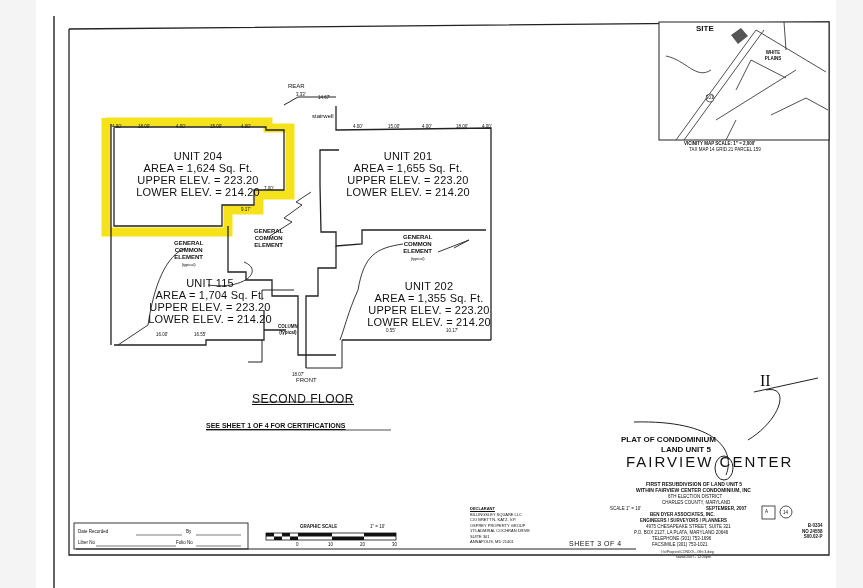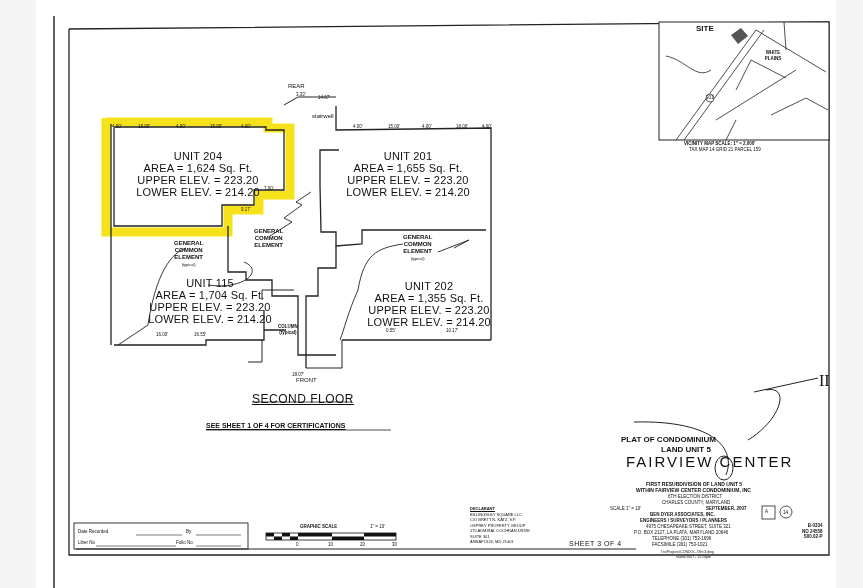--- a/index.html
+++ b/index.html
@@ -172,21 +172,21 @@
   <div class="t tiny" style="left:205px;top:207px;">9.17'</div>
   <div class="t tiny" style="left:256px;top:372px;">18.07'</div>
   <div class="t tiny" style="left:120px;top:332px;">16.00'</div>
   <div class="t tiny" style="left:158px;top:332px;">16.55'</div>
   <div class="t tiny" style="left:350px;top:328px;">0.55'</div>
   <div class="t tiny" style="left:410px;top:328px;">10.17'</div>
 
   <div class="t ul" style="left:216px;top:392px;font-size:12px;letter-spacing:0.5px;">SECOND FLOOR</div>
   <div class="t ul" style="left:170px;top:422px;font-size:7px;font-weight:bold;">SEE SHEET 1 OF 4 FOR CERTIFICATIONS</div>
 
-  <div class="t" style="left:783px;top:372px;font-size:16px;font-family:'Liberation Serif',serif;">II</div>
+  <div class="t" style="left:724px;top:372px;font-size:16px;font-family:'Liberation Serif',serif;">II</div>
 
   <div class="t title-med" style="left:585px;top:435px;width:130px;">PLAT OF CONDOMINIUM</div>
   <div class="t title-med" style="left:585px;top:445px;width:130px;text-align:center;">LAND UNIT 5</div>
   <div class="t title-big" style="left:590px;top:454px;width:140px;text-align:center;">FAIRVIEW CENTER</div>
   <div class="t tiny" style="left:610px;top:482px;font-weight:bold;font-size:5px;">FIRST RESUBDIVISION OF LAND UNIT 5</div>
   <div class="t tiny" style="left:600px;top:488px;font-weight:bold;font-size:5px;">WITHIN FAIRVIEW CENTER CONDOMINIUM, INC</div>
   <div class="t tiny" style="left:632px;top:494px;font-size:4.5px;">6TH ELECTION DISTRICT</div>
   <div class="t tiny" style="left:626px;top:500px;font-size:4.5px;">CHARLES COUNTY, MARYLAND</div>
   <div class="t tiny" style="left:574px;top:506px;">SCALE 1" = 10'</div>
   <div class="t tiny" style="left:670px;top:506px;font-weight:bold;">SEPTEMBER, 2007</div>

